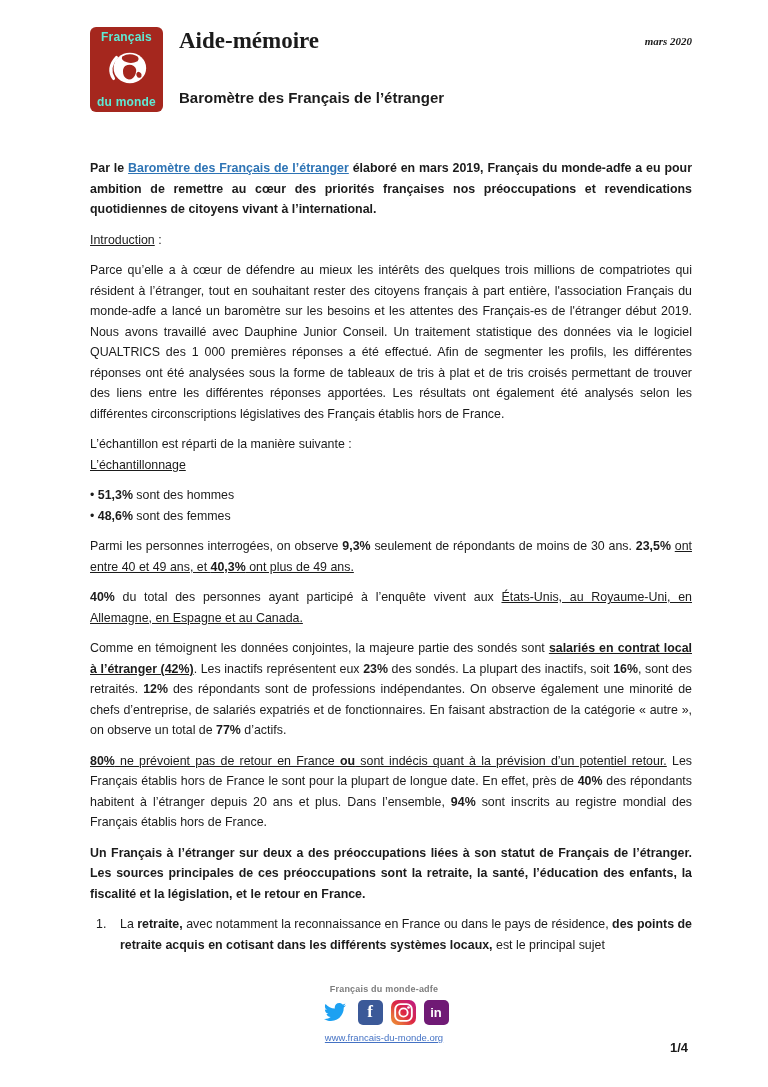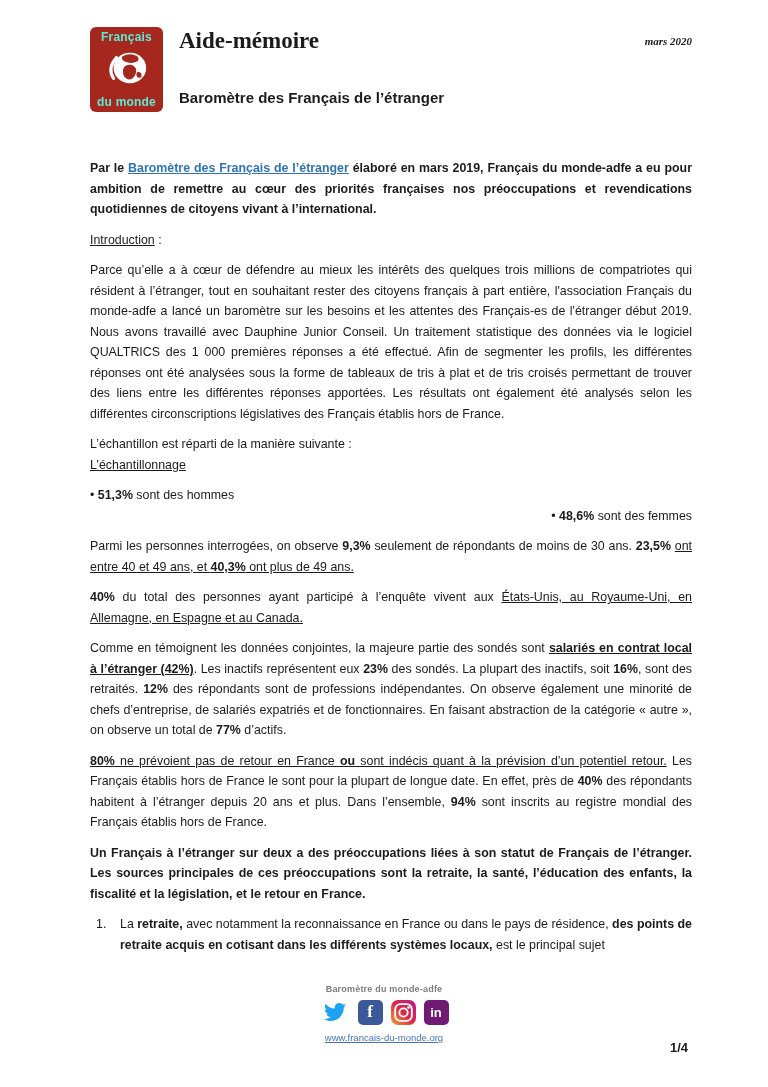--- a/index.html
+++ b/index.html
@@ -22,21 +22,21 @@
   .doc-title{font-size:23px;font-weight:700;line-height:24px;}
   .doc-date{font-size:11px;font-weight:700;font-style:italic;margin-top:6px;}
   .doc-subtitle{font-size:15px;font-weight:700;margin-top:auto;margin-bottom:6px;}
 
   
   .docbody{margin-top:46px;}
   .para{margin:0 0 10px 0;font-size:12.4px;line-height:20.5px;text-align:justify;}
   .para.lead{font-weight:700;}
   .para.heading{text-align:left;}
   .para.tight,.para.bullet{margin-bottom:0;text-align:left;}
-  .para.bullet-last{margin-bottom:10px;text-align:right;}
+  .para.bullet-last{margin-bottom:10px;text-align:left;}
   .para.boldpara{font-weight:700;}
   .para.li{display:flex;text-align:justify;margin-top:4px;}
   .num{flex:0 0 30px;padding-left:6px;box-sizing:border-box;}
   .li-body{flex:1;}
   .b{font-weight:700;}
   .u{text-decoration:underline;}
   .link{color:#2e74b5;cursor:pointer;}
 
   
   .footer{position:absolute;left:0;top:984px;width:768px;text-align:center;}
@@ -91,21 +91,21 @@
       <p class="para body"><span class="b u">80%</span><span class="u"> ne prévoient pas de retour en France </span><span class="b u">ou</span><span class="u"> sont indécis quant à la prévision d’un potentiel retour.</span><span> Les Français établis hors de France le sont pour la plupart de longue date. En effet, près de </span><span class="b">40%</span><span> des répondants habitent à l’étranger depuis 20 ans et plus. Dans l’ensemble, </span><span class="b">94%</span><span> sont inscrits au registre mondial des Français établis hors de France.</span></p>
       <p class="para boldpara"><span>Un Français à l’étranger sur deux a des préoccupations liées à son statut de Français de l’étranger. Les sources principales de ces préoccupations sont la retraite, la santé, l’éducation des enfants, la fiscalité et la législation, et le retour en France.</span></p>
       <p class="para li">
         <span class="num">1.</span>
         <span class="li-body"><span>La </span><span class="b">retraite,</span><span> avec notamment la reconnaissance en France ou dans le pays de résidence, </span><span class="b">des points de retraite acquis en cotisant dans les différents systèmes locaux,</span><span> est le principal sujet</span></span>
       </p>
     </div>
 </div>
 
 <div class="footer">
-  <div class="footer-org">Baromètre du monde-adfe</div>
+  <div class="footer-org">Français du monde-adfe</div>
   <div class="social">
     <span class="tw">
       <svg width="26" height="22" viewBox="0 0 512 512">
           <path fill="#1da1f2" d="M459.37 151.716c.325 4.548.325 9.097.325 13.645 0 138.72-105.583 298.558-298.558 298.558-59.452 0-114.68-17.219-161.137-47.106 8.447.974 16.568 1.299 25.34 1.299 49.055 0 94.213-16.568 130.274-44.832-46.132-.975-84.792-31.188-98.112-72.772 6.498.974 12.995 1.624 19.818 1.624 9.421 0 18.843-1.3 27.614-3.573-48.081-9.747-84.143-51.98-84.143-102.985v-1.299c13.969 7.797 30.214 12.67 47.431 13.319-28.264-18.843-46.781-51.005-46.781-87.391 0-19.492 5.197-37.36 14.294-52.954 51.655 63.675 129.3 105.258 216.365 109.807-1.624-7.797-2.599-15.918-2.599-24.04 0-57.828 46.782-104.934 104.934-104.934 30.213 0 57.502 12.67 76.67 33.137 23.715-4.548 46.456-13.32 66.599-25.34-7.798 24.366-24.366 44.833-46.132 57.827 21.117-2.273 41.584-8.122 60.426-16.243-14.292 20.791-32.161 39.308-52.628 54.253z"></path>
         </svg>
     </span>
     <span class="sq fb">f</span>
     <span class="sq ig">
       <svg width="25" height="25" viewBox="0 0 24 24" fill="none">
         <rect x="4" y="4" width="16" height="16" rx="5" stroke="#ffffff" stroke-width="1.8"></rect>

